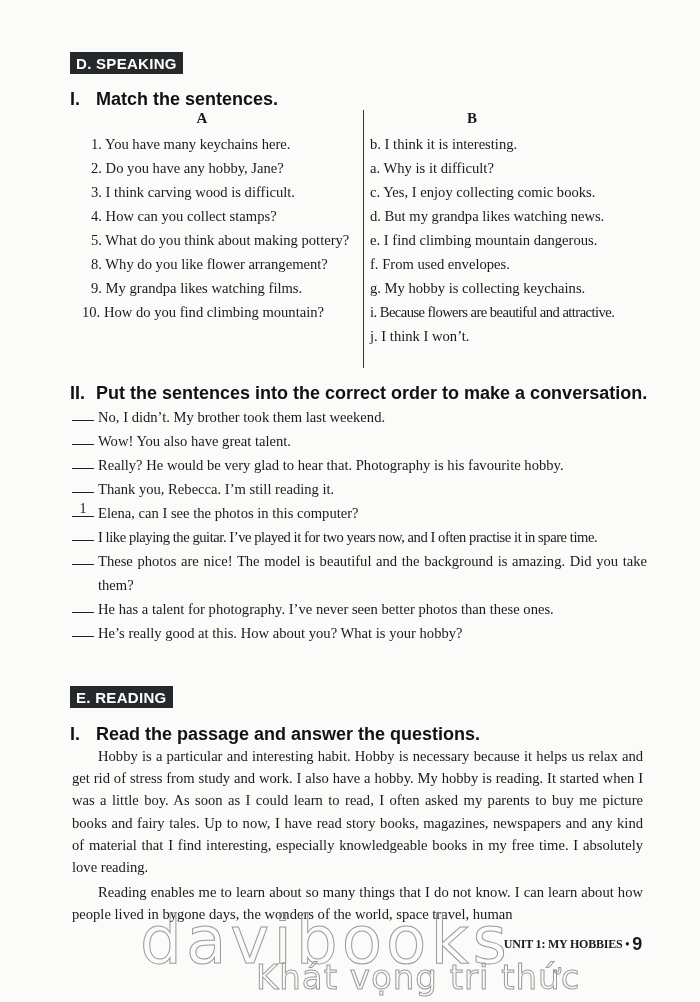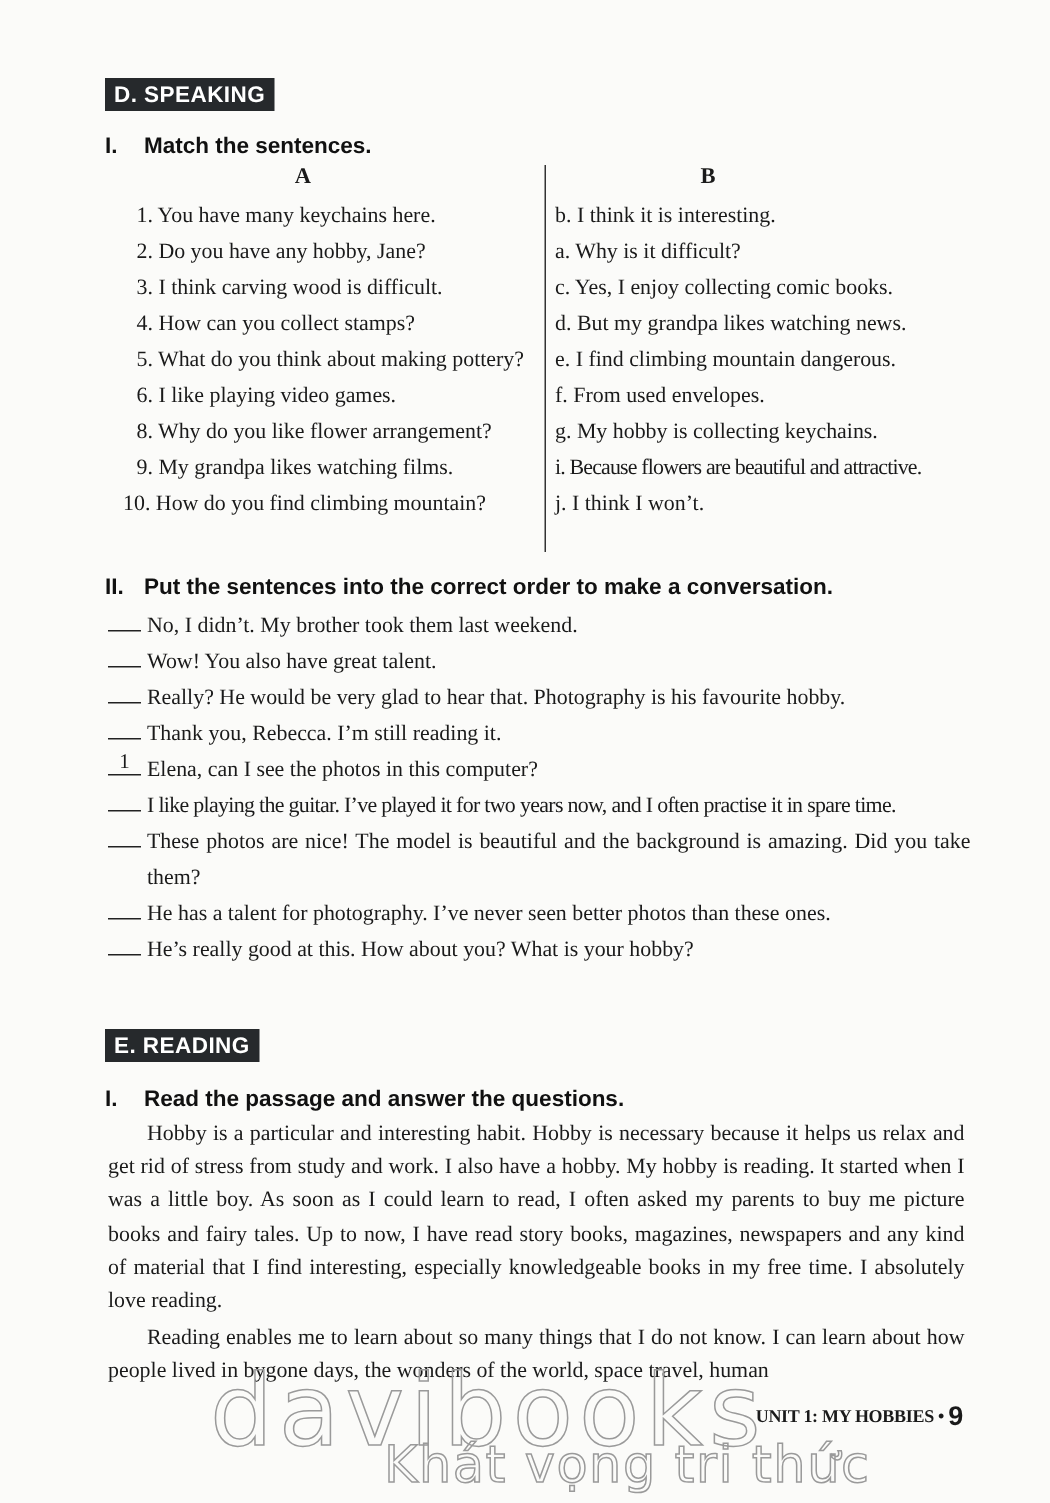--- a/index.html
+++ b/index.html
@@ -19,21 +19,21 @@
       font-weight: bold;
       font-size: 15px;
       letter-spacing: 0.3px;
       padding: 2px 6px 1px 6px;
       line-height: 19px;
     }
     .task {
       position: absolute;
       font-family: "Liberation Sans", "DejaVu Sans", sans-serif;
       font-weight: bold;
-      font-size: 15px;
+      font-size: 18px;
       color: #111;
       white-space: nowrap;
     }
     .task .num { display: inline-block; width: 26px; }
     .colhead {
       position: absolute;
       font-weight: bold;
       font-size: 15px;
       text-align: center;
     }
@@ -90,21 +90,20 @@
 
   <div class="colhead" style="left:190px; top:108px; width:24px;">A</div>
   <div class="colhead" style="left:460px; top:108px; width:24px;">B</div>
 
   <div class="match-col" style="left:91px; top:130px;">
     <div>1. You have many keychains here.</div>
     <div>2. Do you have any hobby, Jane?</div>
     <div>3. I think carving wood is difficult.</div>
     <div>4. How can you collect stamps?</div>
     <div>5. What do you think about making pottery?</div>
-    <div>6. I like playing video games.</div>
     <div>8. Why do you like flower arrangement?</div>
     <div>9. My grandpa likes watching films.</div>
     <div style="margin-left:-9px;">10. How do you find climbing mountain?</div>
   </div>
 
   <div class="divider"></div>
 
   <div class="match-col" style="left:370px; top:130px;">
     <div>b. I think it is interesting.</div>
     <div>a. Why is it difficult?</div>

